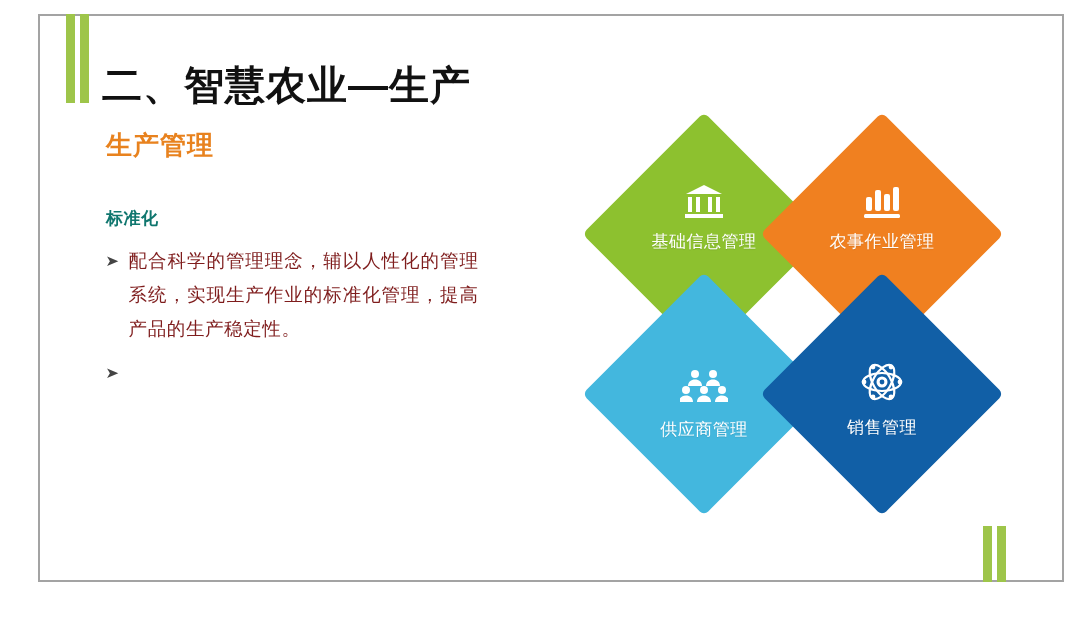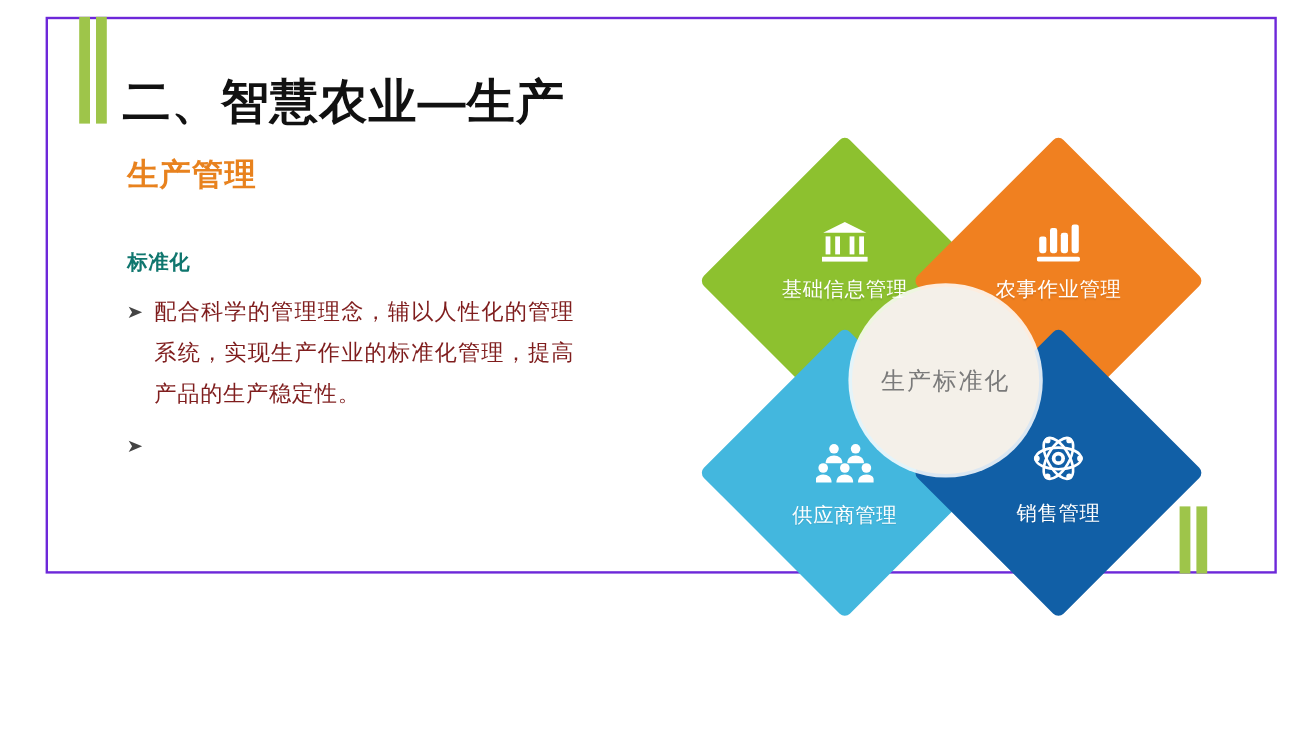--- a/index.html
+++ b/index.html
@@ -14,22 +14,22 @@
     font-family: "Liberation Sans", "DejaVu Sans", sans-serif;
     position: relative;
   }
 
   
   .slide {
     position: absolute;
     left: 38px;
     top: 14px;
     width: 1026px;
-    height: 464px;
-    border: 2px solid #6d28d9;
+    height: 568px;
+    border: 2px solid #a3a3a3;
     background: #ffffff;
     box-sizing: border-box;
   }
 
   
   .accent-bars {
     position: absolute;
     display: flex;
     gap: 5px;
   }
@@ -60,21 +60,20 @@
     line-height: 1.2;
     white-space: nowrap;
   }
 
   
   .left-col {
     position: absolute;
     left: 66px;
     top: 112px;
     width: 420px;
-    font-family: Liberation Serif, serif;
   }
   .section-heading {
     font-size: 26px;
     font-weight: bold;
     color: #E8821E;
     letter-spacing: 1px;
     margin: 0 0 44px 0;
   }
   .sub-heading {
     font-size: 17px;
@@ -300,18 +299,15 @@
               <circle cx="30" cy="6" r="2.4" fill="#ffffff"></circle>
               <circle cx="12" cy="36" r="2.4" fill="#ffffff"></circle>
             </svg>
           </div>
           <div class="d-label">销售管理</div>
         </div>
       </div>
 
     </div>
 
-    <div class="center-circle">
-      <span class="center-label">生产标准化</span>
-    </div>
   </div>
 
 </div>
 
 </body></html>

